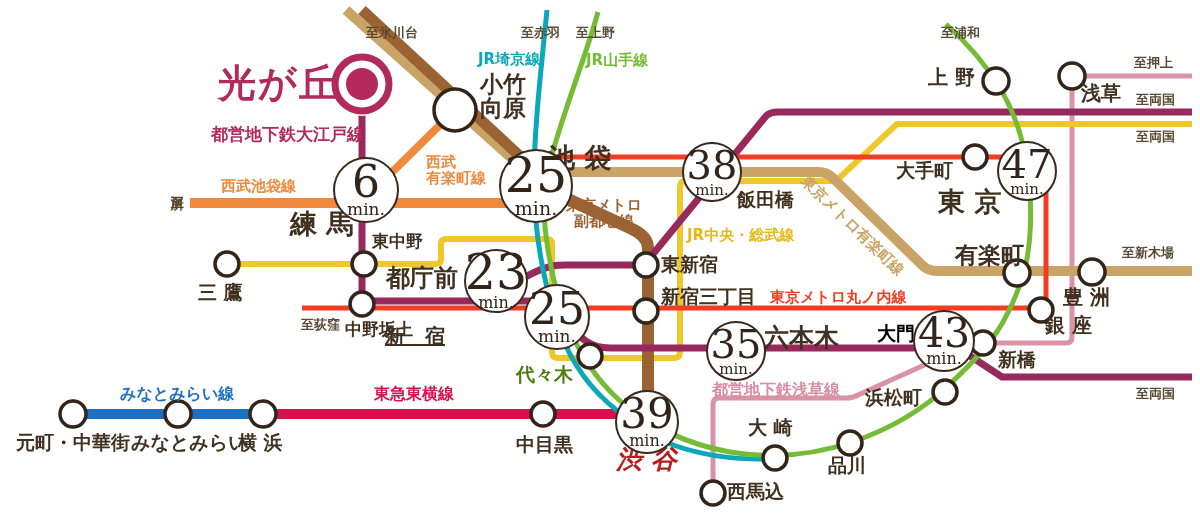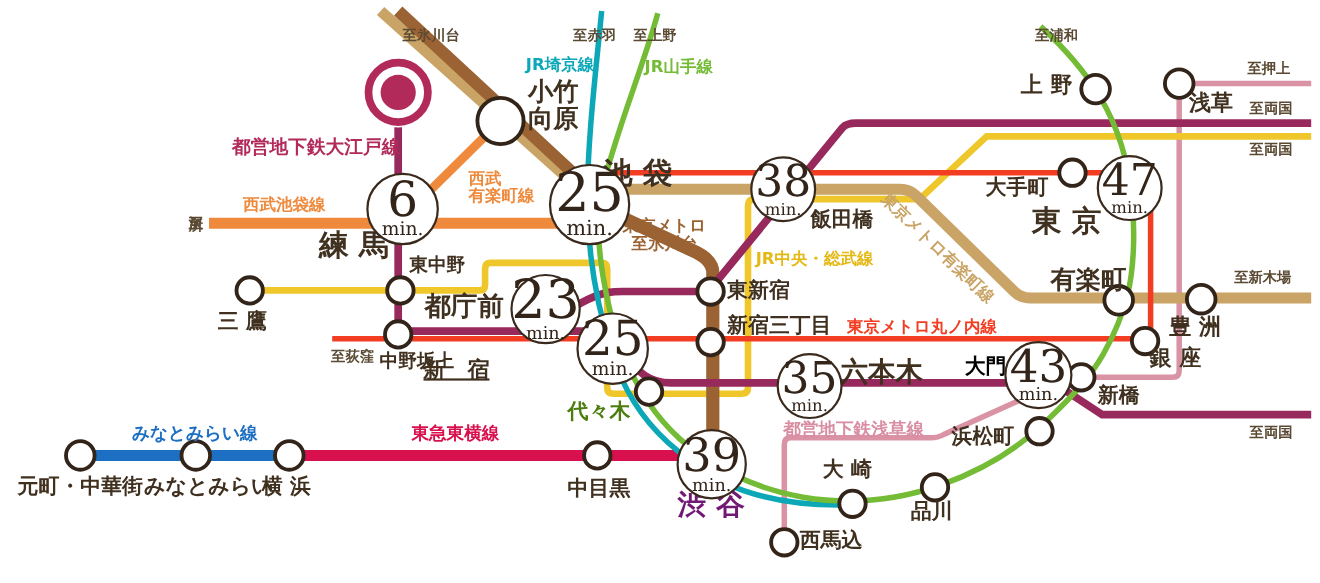--- a/index.html
+++ b/index.html
@@ -67,38 +67,39 @@
         <circle cx="996" cy="81" r="13" fill="#ffffff" stroke="#33241a" stroke-width="3.5"></circle>
         <circle cx="1072" cy="76" r="13" fill="#ffffff" stroke="#33241a" stroke-width="3.5"></circle>
       </g>
     <g>
       <circle cx="362" cy="84" r="32" fill="#ffffff"></circle>
       <circle cx="362" cy="84" r="27" fill="none" stroke-width="7" stroke="#b22a5a"></circle>
       <circle cx="362" cy="84" r="16" fill="#b22a5a"></circle>
     </g>
   </svg>
 
+  <div class="title" style="left: 218px; top: 58px; font-size: 38px; color: rgb(178, 42, 90); letter-spacing: 2px;">光が丘</div>
 
   <div id="labels">
       <div class="lbl station" style="left: 290px; top: 210px; font-size: 27px; color: rgb(64, 48, 31);">練 馬</div>
       <div class="lbl station" style="left: 198px; top: 283px; font-size: 19px; color: rgb(64, 48, 31);">三 鷹</div>
       <div class="lbl station" style="left: 372px; top: 233px; font-size: 17px; color: rgb(64, 48, 31);">東中野</div>
       <div class="lbl station" style="left: 345px; top: 321px; font-size: 17px; color: rgb(64, 48, 31);">中野坂上</div>
       <div class="lbl station" style="left: 386px; top: 265px; font-size: 24px; color: rgb(64, 48, 31);">都庁前</div>
       <div class="lbl station" style="left: 385px; top: 326px; font-size: 20px; color: rgb(64, 48, 31); text-decoration: underline;">新　宿</div>
       <div class="lbl station" style="left: 516px; top: 365px; font-size: 19px; color: #4d7c0f; text-align: center;">代々木</div>
       <div class="lbl station" style="left: 548px; top: 123px; font-size: 27px; color: rgb(64, 48, 31); margin-top: 21px;">池 袋</div>
       <div class="lbl station" style="left: 480px; top: 72px; font-size: 23px; color: rgb(64, 48, 31);">小竹
 向原</div>
       <div class="lbl station" style="left: 661px; top: 255px; font-size: 19px; color: rgb(64, 48, 31);">東新宿</div>
       <div class="lbl station" style="left: 661px; top: 287px; font-size: 19px; color: rgb(64, 48, 31);">新宿三丁目</div>
       <div class="lbl station" style="left: 737px; top: 190px; font-size: 19px; color: rgb(64, 48, 31);">飯田橋</div>
       <div class="lbl station" style="left: 764px; top: 325px; font-size: 25px; color: rgb(64, 48, 31);">六本木</div>
       <div class="lbl station" style="left: 877px; top: 324px; font-size: 19px; color: #000000;">大門</div>
-      <div class="lbl station" style="left: 616px; top: 446px; font-size: 26px; color: #701a75;">渋 谷</div>
+      <div class="lbl station" style="left: 616px; top: 446px; font-size: 26px; color: #b91c1c; font-style: italic;">渋 谷</div>
       <div class="lbl station" style="left: 516px; top: 435px; font-size: 19px; color: rgb(64, 48, 31);">中目黒</div>
       <div class="lbl station" style="left: 238px; top: 433px; font-size: 19px; color: rgb(64, 48, 31);">横 浜</div>
       <div class="lbl station" style="left: 131px; top: 433px; font-size: 19px; color: rgb(64, 48, 31);">みなとみらい</div>
       <div class="lbl station" style="left: 16px; top: 433px; font-size: 19px; color: rgb(64, 48, 31);">元町・中華街</div>
       <div class="lbl station" style="left: 727px; top: 482px; font-size: 19px; color: rgb(64, 48, 31);">西馬込</div>
       <div class="lbl station" style="left: 748px; top: 418px; font-size: 19px; color: rgb(64, 48, 31);">大 崎</div>
       <div class="lbl station" style="left: 828px; top: 456px; font-size: 19px; color: rgb(64, 48, 31);">品川</div>
       <div class="lbl station" style="left: 865px; top: 388px; font-size: 19px; color: rgb(64, 48, 31);">浜松町</div>
       <div class="lbl station" style="left: 998px; top: 350px; font-size: 19px; color: rgb(64, 48, 31);">新橋</div>
       <div class="lbl station" style="left: 1045px; top: 315px; font-size: 20px; color: rgb(64, 48, 31);">銀 座</div>
@@ -108,21 +109,21 @@
       <div class="lbl station" style="left: 938px; top: 188px; font-size: 27px; color: rgb(64, 48, 31);">東 京</div>
       <div class="lbl station" style="left: 928px; top: 67px; font-size: 20px; color: rgb(64, 48, 31);">上 野</div>
       <div class="lbl station" style="left: 1081px; top: 83px; font-size: 20px; color: rgb(64, 48, 31);">浅草</div>
       <div class="lbl lineLabel" style="left: 211px; top: 126px; font-size: 17px; color: rgb(178, 42, 90);">都営地下鉄大江戸線</div>
       <div class="lbl lineLabel" style="left: 221px; top: 179px; font-size: 15px; color: rgb(239, 138, 60);">西武池袋線</div>
       <div class="lbl lineLabel" style="left: 426px; top: 155px; font-size: 15px; color: rgb(239, 138, 60);">西武
 有楽町線</div>
       <div class="lbl lineLabel" style="left: 478px; top: 52px; font-size: 15px; color: rgb(12, 168, 184);">JR埼京線</div>
       <div class="lbl lineLabel" style="left: 586px; top: 53px; font-size: 15px; color: rgb(116, 187, 54);">JR山手線</div>
       <div class="lbl lineLabel" style="left: 566px; top: 198px; font-size: 15px; color: rgb(155, 99, 51); text-align: center;">東京メトロ
-至氷川台</div>
+副都心線</div>
       <div class="lbl lineLabel" style="left: 687px; top: 228px; font-size: 15px; color: rgb(229, 185, 21);">JR中央・総武線</div>
       <div class="lbl lineLabel" style="left: 852px; top: 226px; font-size: 15px; color: rgb(201, 164, 102); transform: translate(-50%, -50%) rotate(44deg);">東京メトロ有楽町線</div>
       <div class="lbl lineLabel" style="left: 770px; top: 290px; font-size: 15px; color: rgb(242, 61, 34);">東京メトロ丸ノ内線</div>
       <div class="lbl lineLabel" style="left: 712px; top: 382px; font-size: 16px; color: rgb(216, 141, 162);">都営地下鉄浅草線</div>
       <div class="lbl lineLabel" style="left: 374px; top: 386px; font-size: 16px; color: rgb(216, 16, 78);">東急東横線</div>
       <div class="lbl lineLabel" style="left: 120px; top: 386px; font-size: 16px; color: rgb(28, 111, 194);">みなとみらい線</div>
       <div class="lbl dirLabel" style="left: 366px; top: 26px; font-size: 13px;">至氷川台</div>
       <div class="lbl dirLabel" style="left: 521px; top: 26px; font-size: 13px;">至赤羽</div>
       <div class="lbl dirLabel" style="left: 576px; top: 26px; font-size: 13px;">至上野</div>
       <div class="lbl dirLabel" style="left: 941px; top: 26px; font-size: 13px;">至浦和</div>

